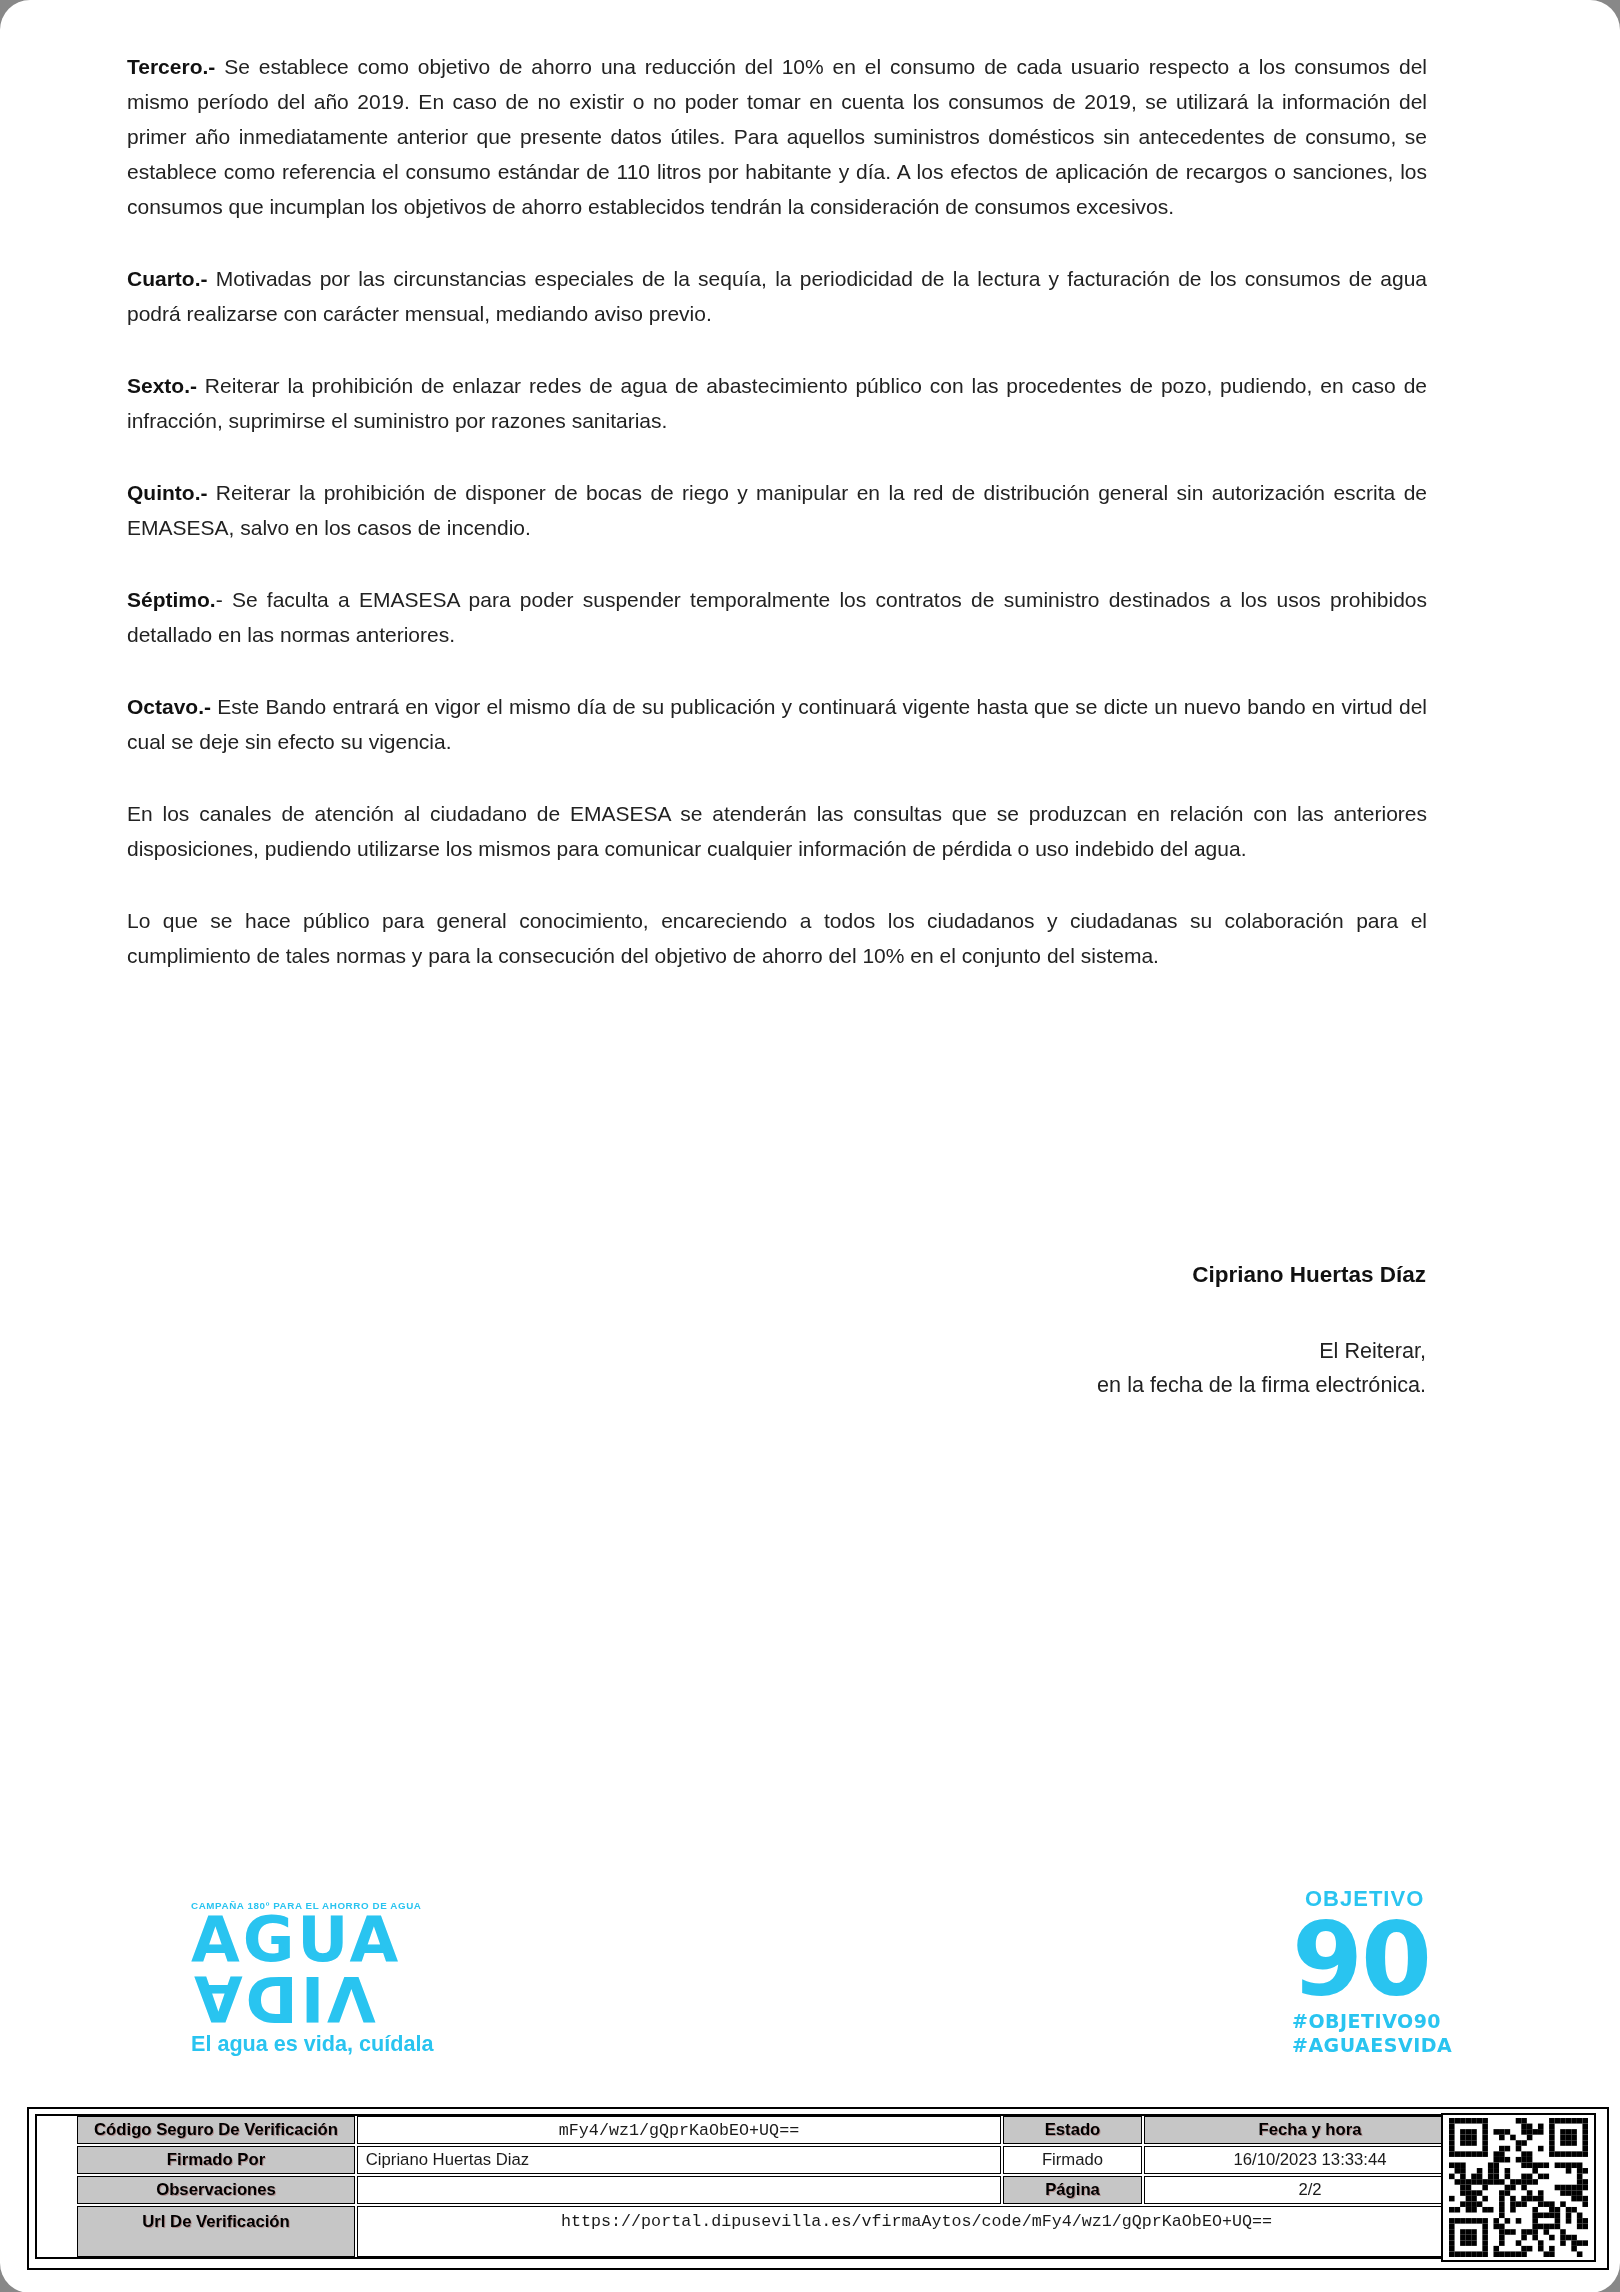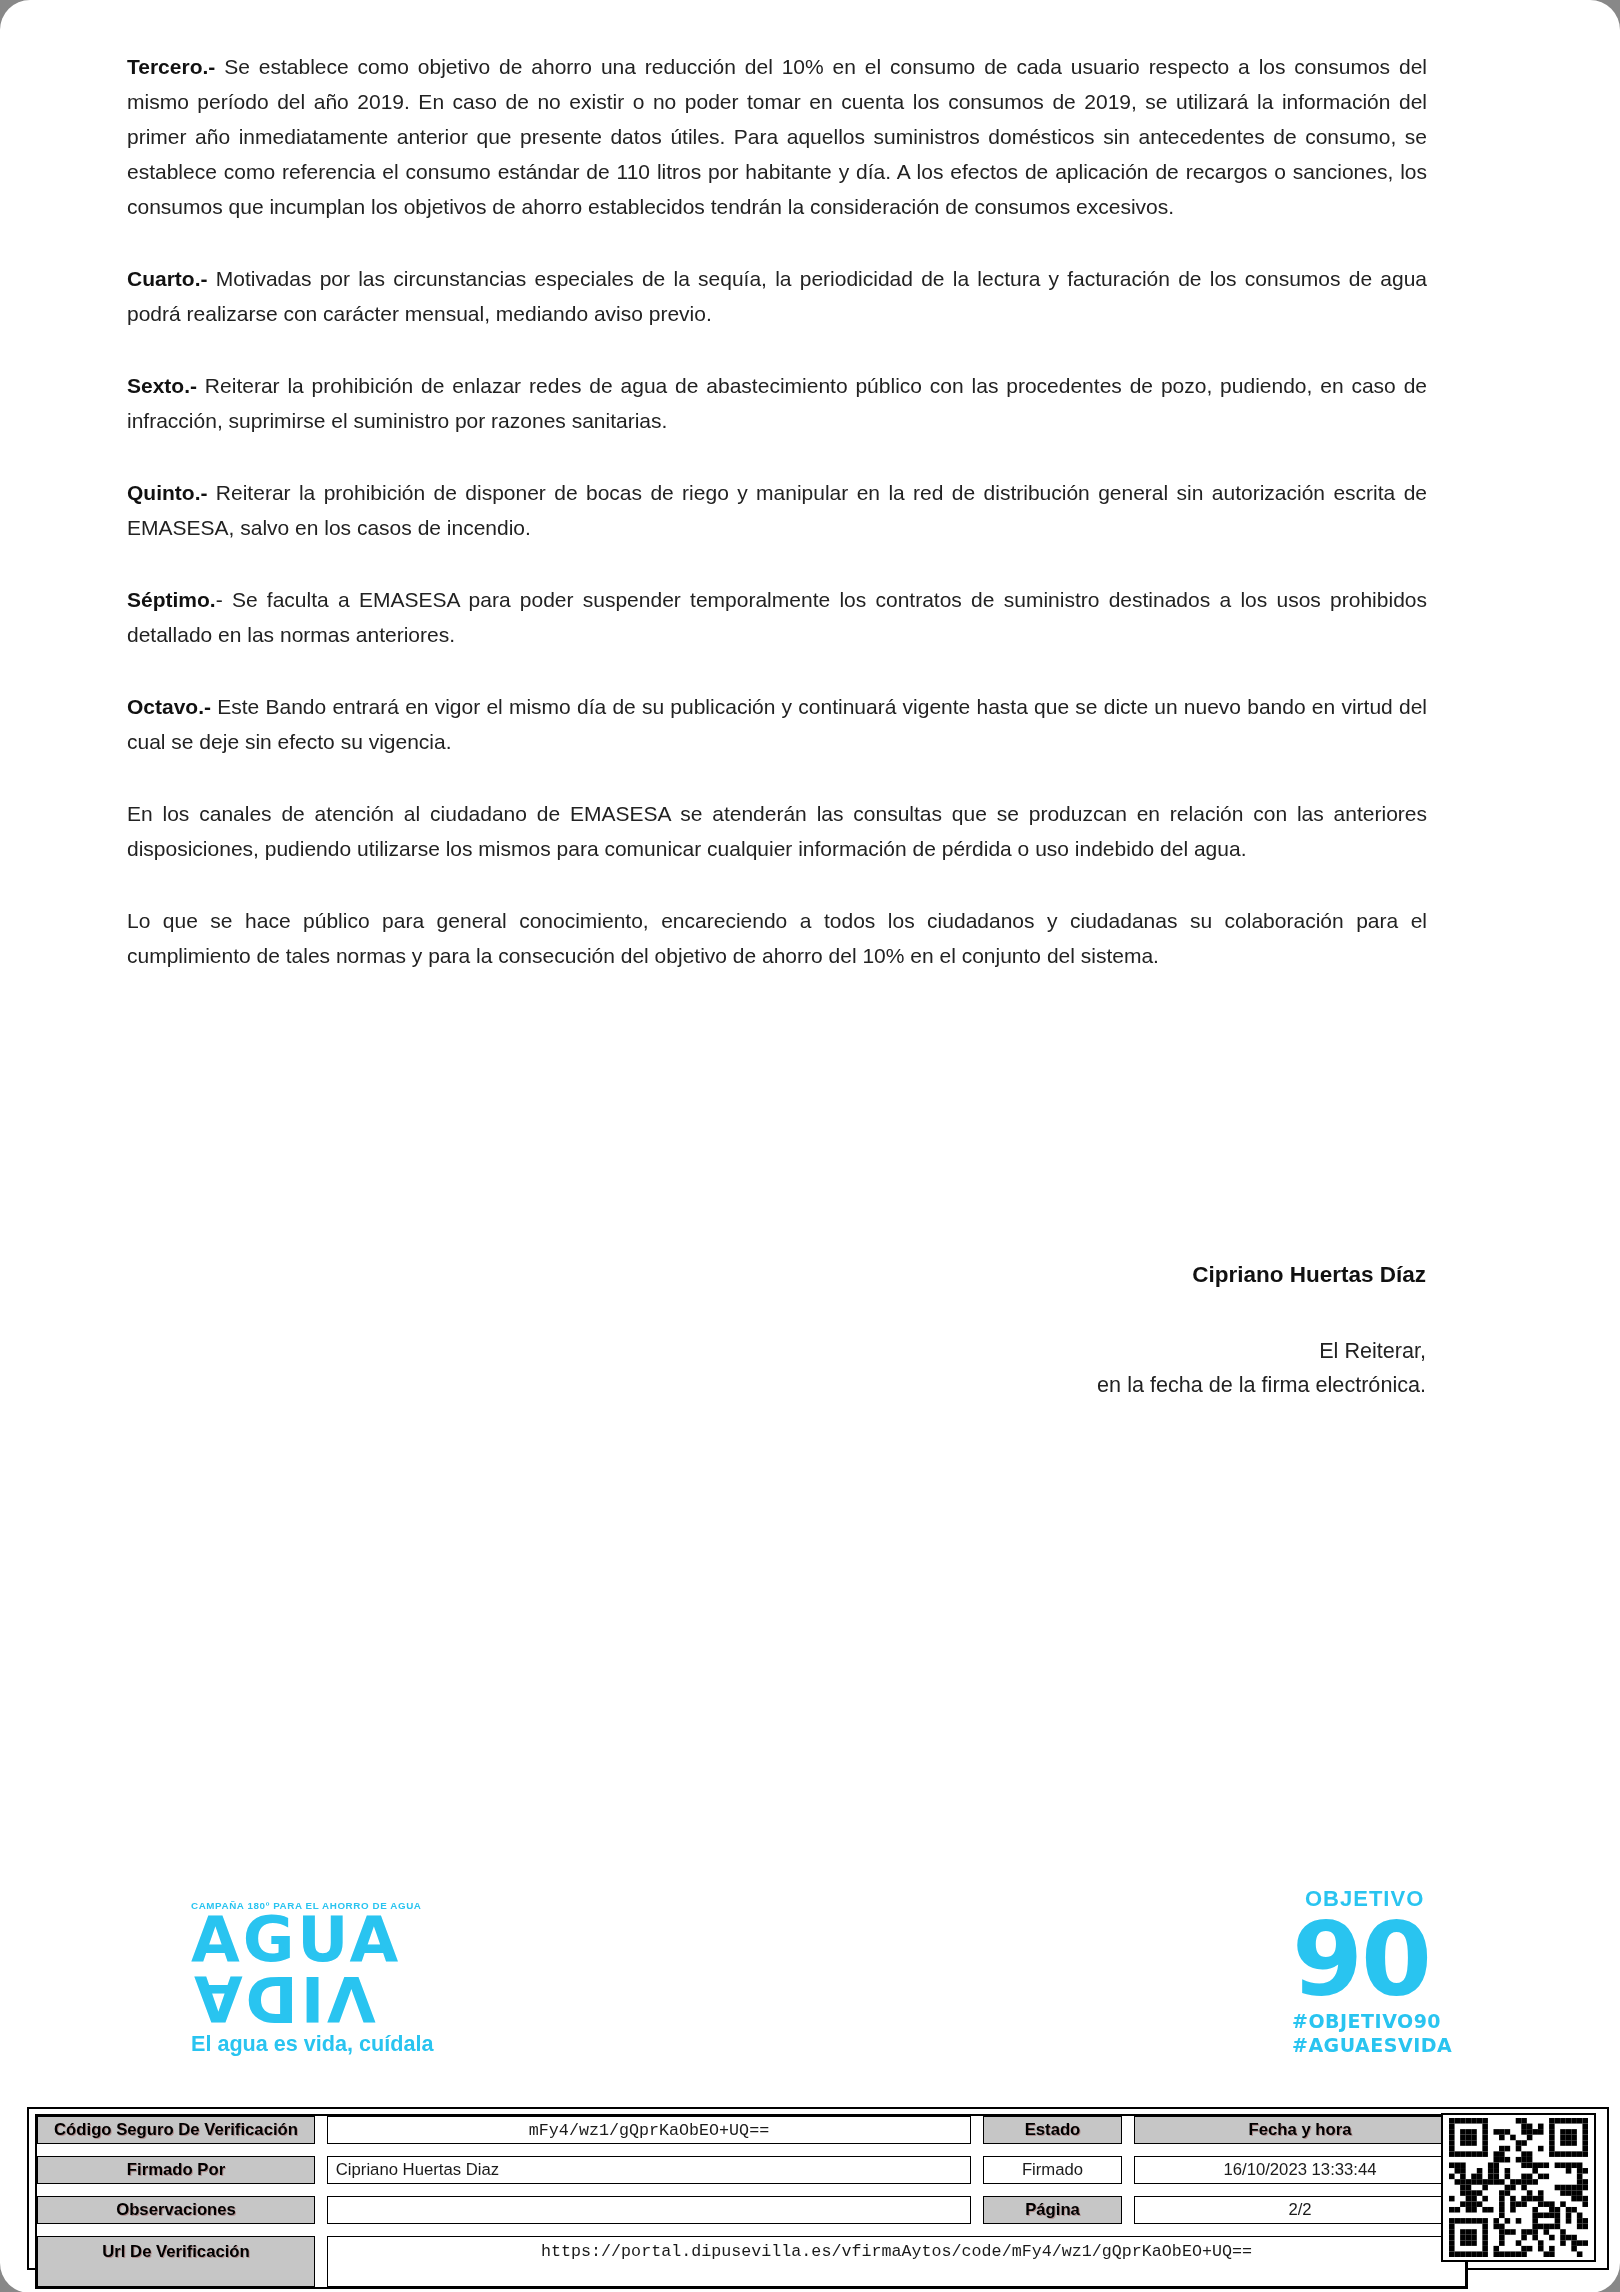--- a/index.html
+++ b/index.html
@@ -53,23 +53,24 @@
   
   .footer-box {
     position:absolute; left:27.4px; top:2107px; width:1582px; height:163px;
     border:2px solid #000; background:#fff;
   }
   .vtable {
     position:absolute; left:35px; top:2114px;
     display:grid;
     grid-template-columns:278px 644px 139px 332px;
     grid-template-rows:28px 28px 28px 51px;
-    gap:12px;
+    gap:2px;
     border:2px solid #000;
     background:#fff;
+    padding-left:40px;
   }
   .vcell {
     border:1px solid #000;
     display:flex; align-items:center; justify-content:center;
     font-size:16.7px; background:#fff; overflow:hidden;
   }
   .vlabel {
     background:#c6c6c6; font-weight:bold; color:#000;
     text-shadow:1px 1px 0 rgba(140,40,40,0.35);
   }

